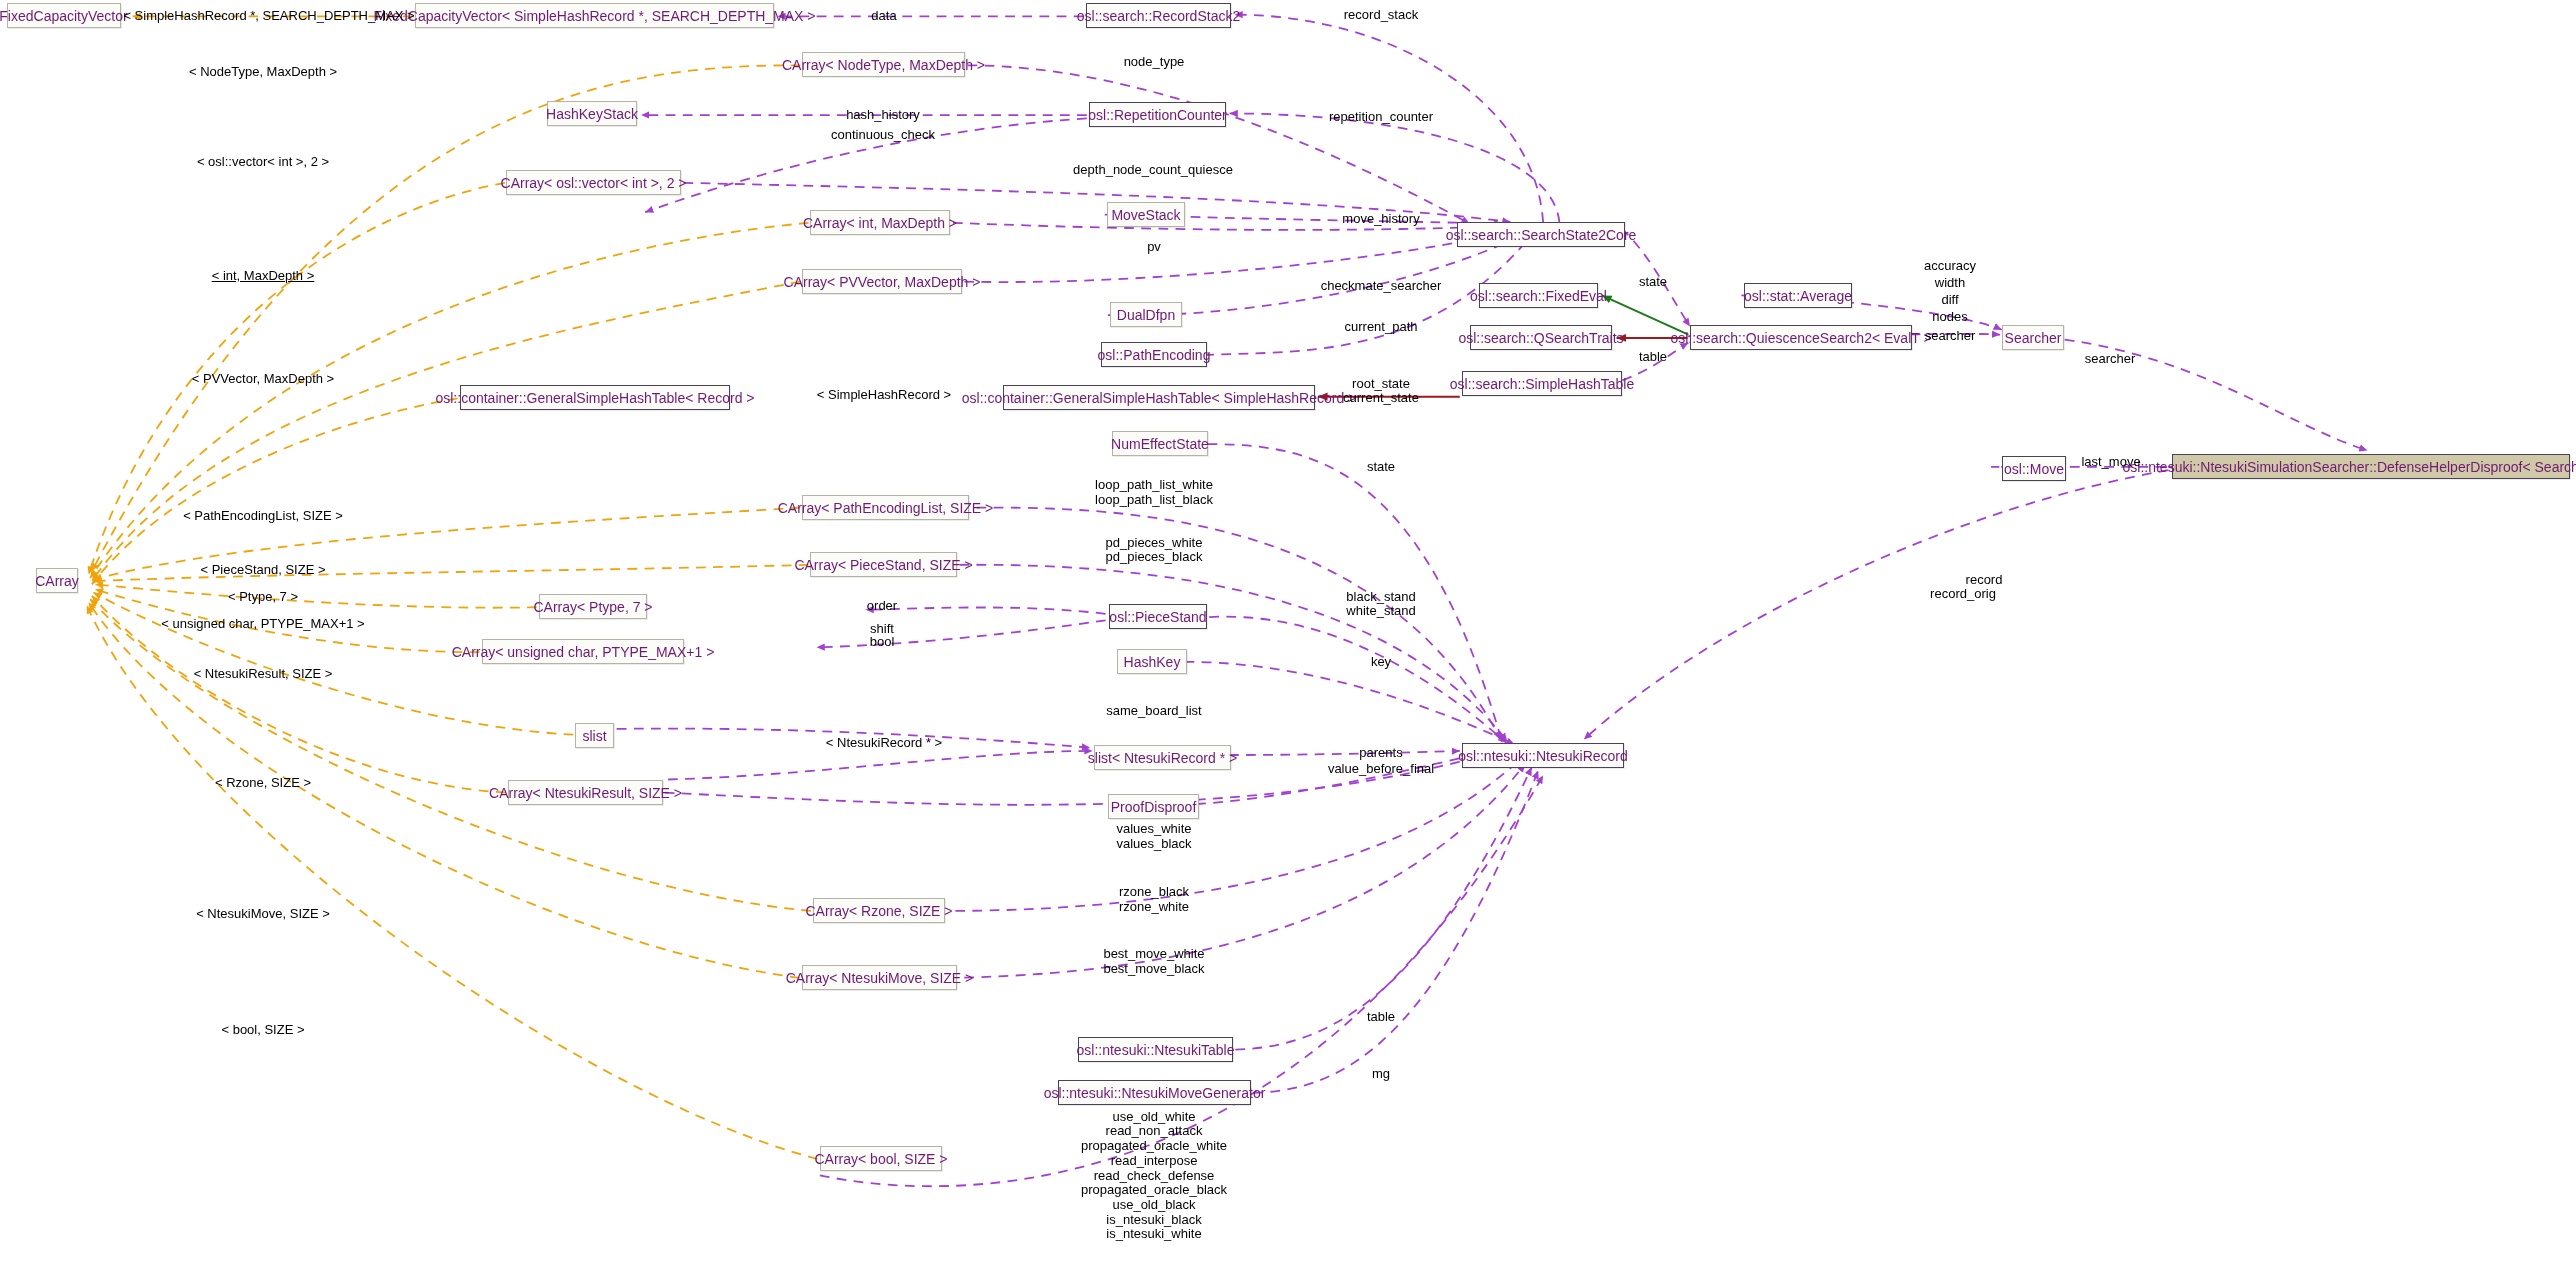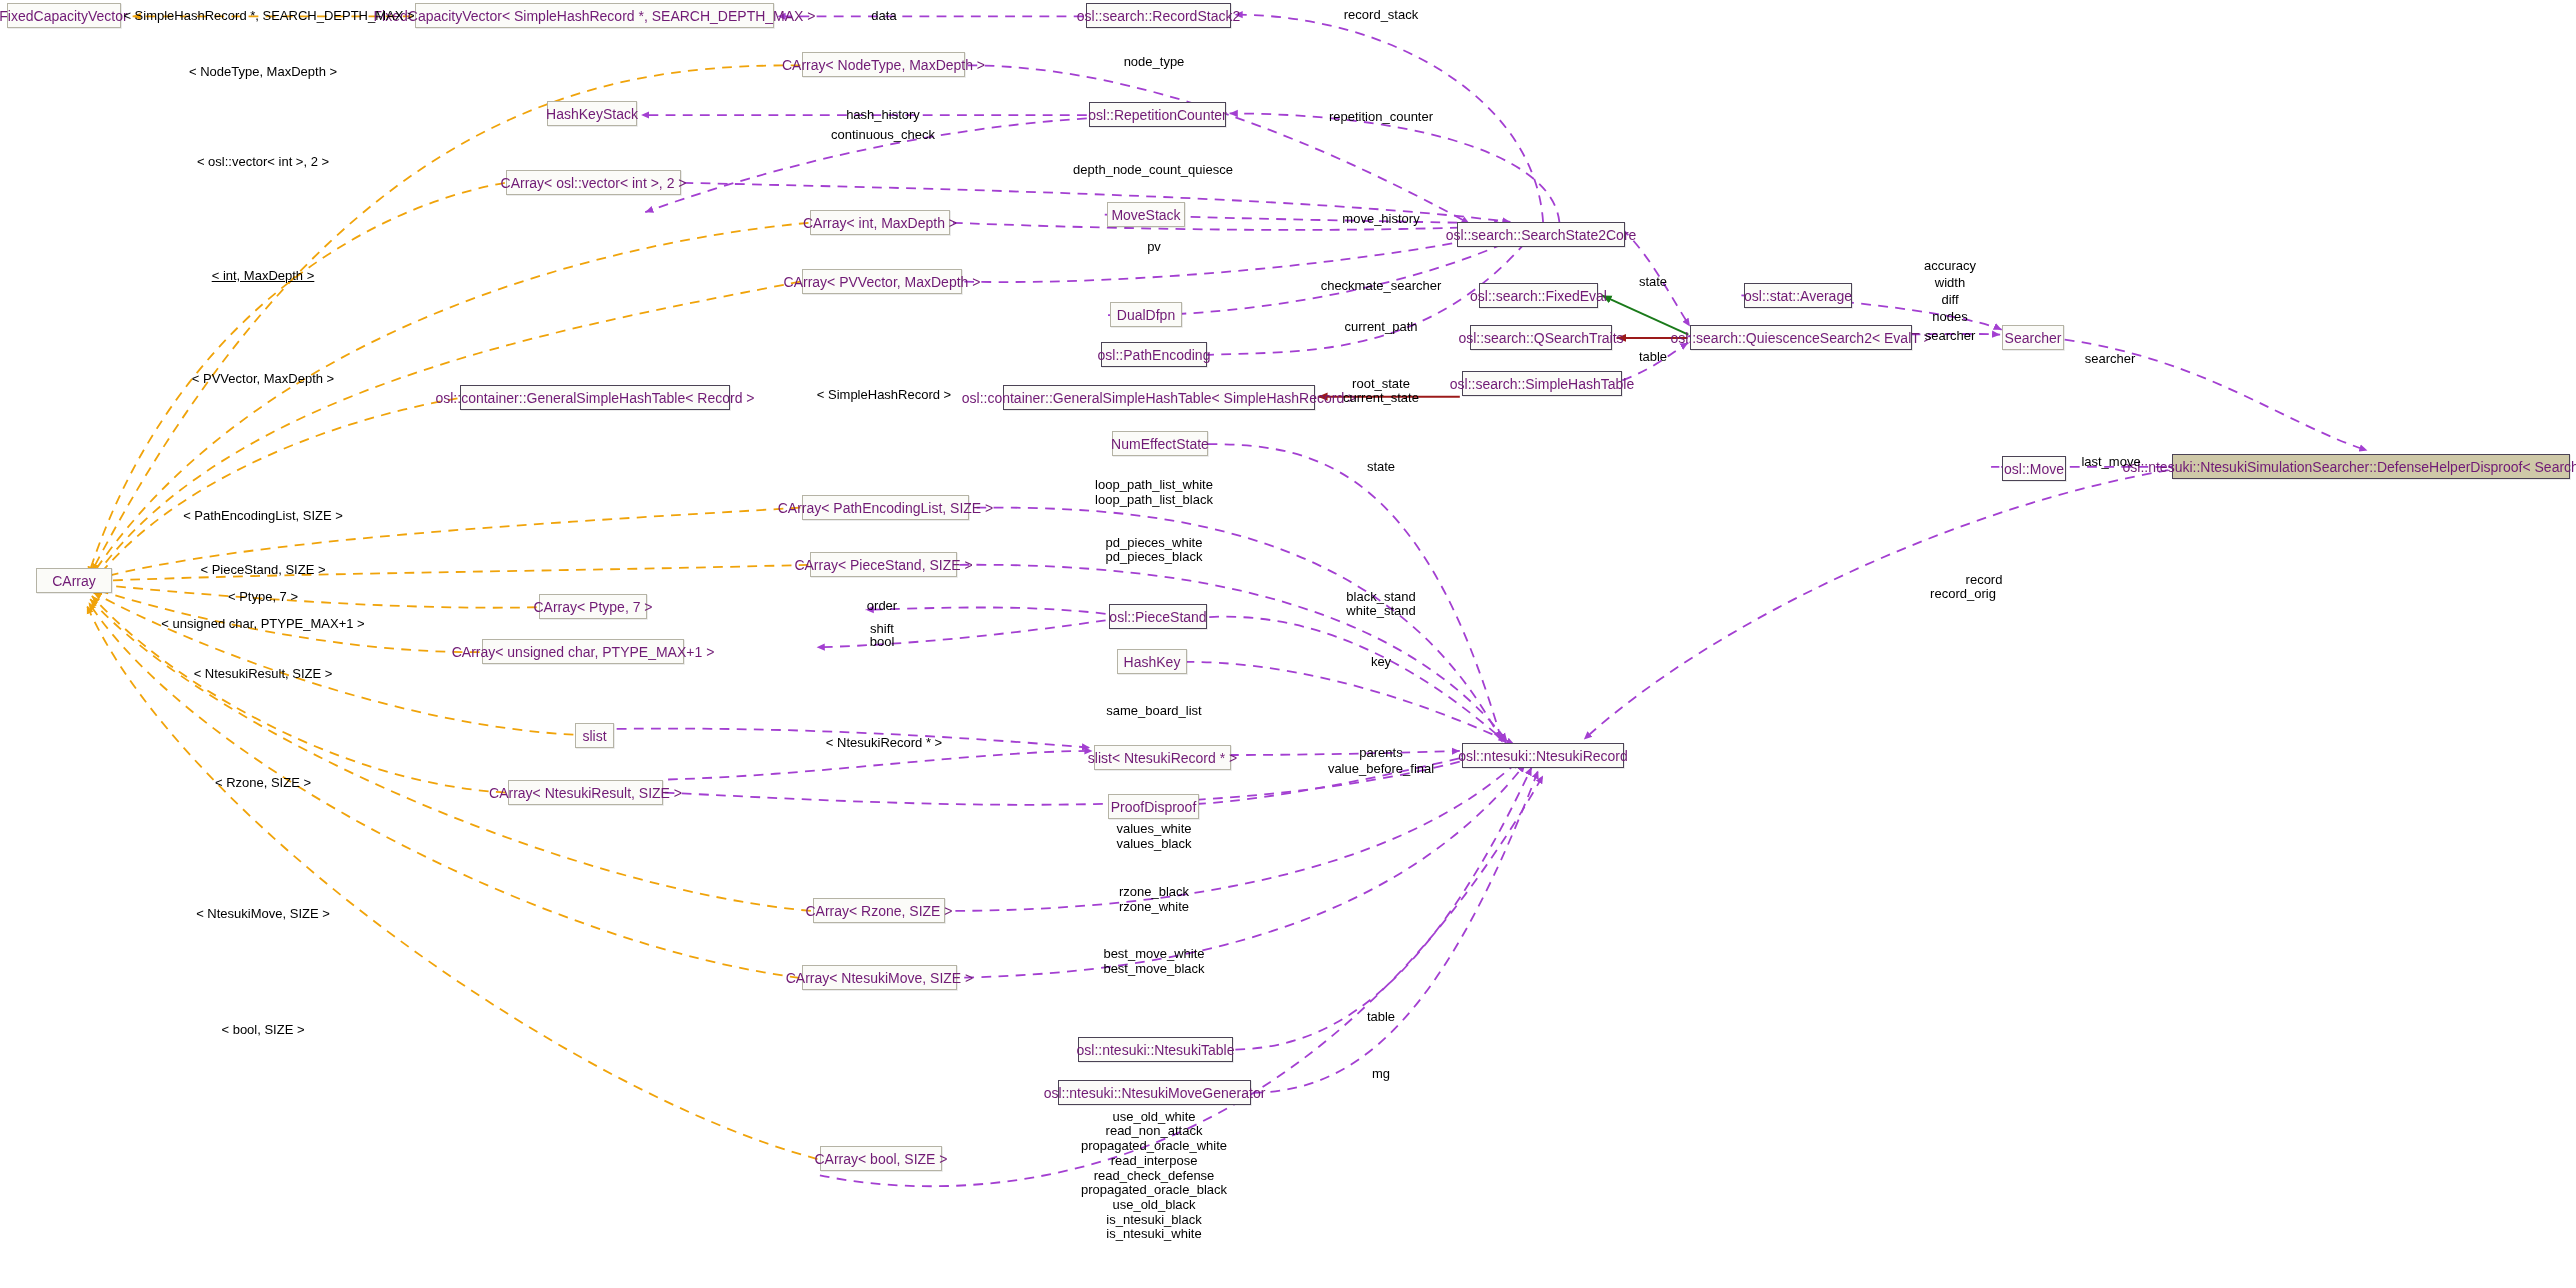--- a/index.html
+++ b/index.html
@@ -195,21 +195,21 @@
     </div>
   <div class="node focus" style="left:2172px;top:454px;width:398px;">
       <span>osl::ntesuki::NtesukiSimulationSearcher::DefenseHelperDisproof&lt; Searcher, P &gt;</span>
     </div>
   <div class="node" style="left:802px;top:495px;width:167px;">
       <span>CArray&lt; PathEncodingList, SIZE &gt;</span>
     </div>
   <div class="node" style="left:810px;top:552px;width:147px;">
       <span>CArray&lt; PieceStand, SIZE &gt;</span>
     </div>
-  <div class="node" style="left:36px;top:568px;width:76px;">
+  <div class="node" style="left:36px;top:568px;width:42px;">
       <span>CArray</span>
     </div>
   <div class="node" style="left:539px;top:594px;width:108px;">
       <span>CArray&lt; Ptype, 7 &gt;</span>
     </div>
   <div class="node solid" style="left:1109px;top:604px;width:98px;">
       <span>osl::PieceStand</span>
     </div>
   <div class="node" style="left:482px;top:639px;width:202px;">
       <span>CArray&lt; unsigned char, PTYPE_MAX+1 &gt;</span>

